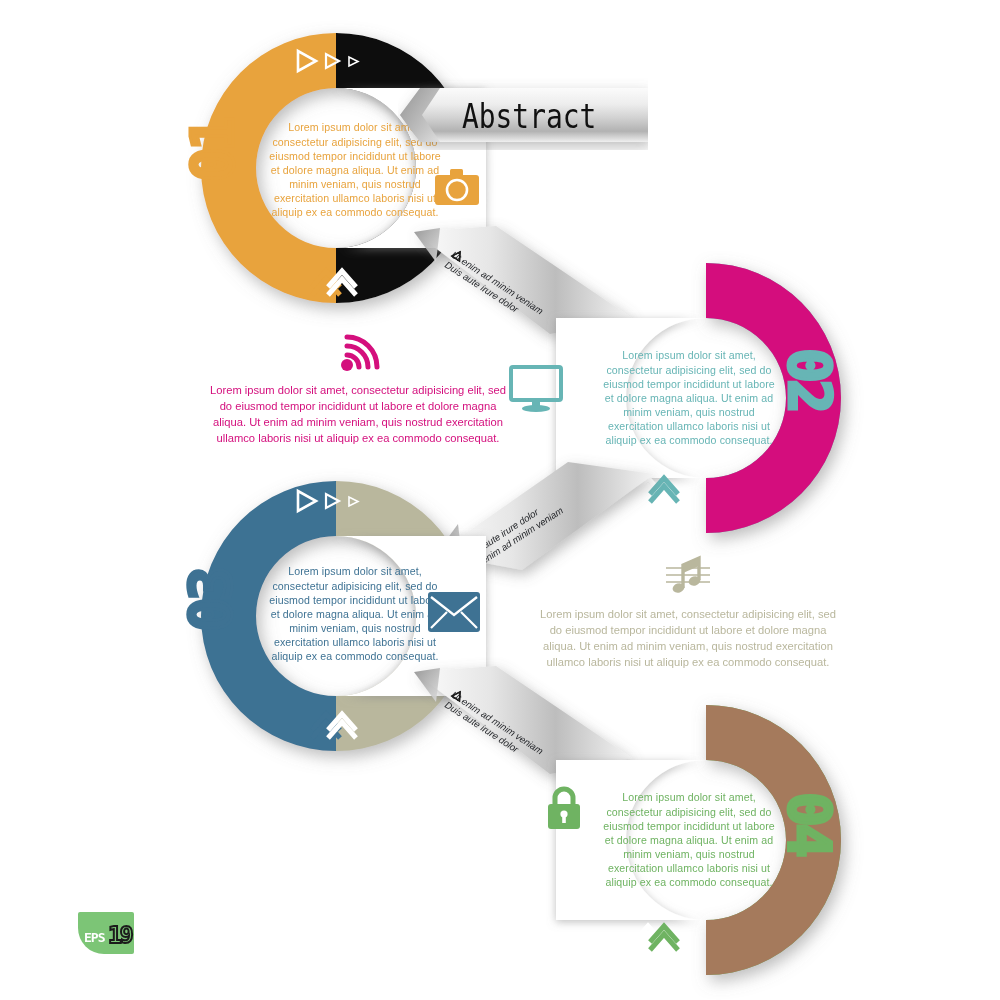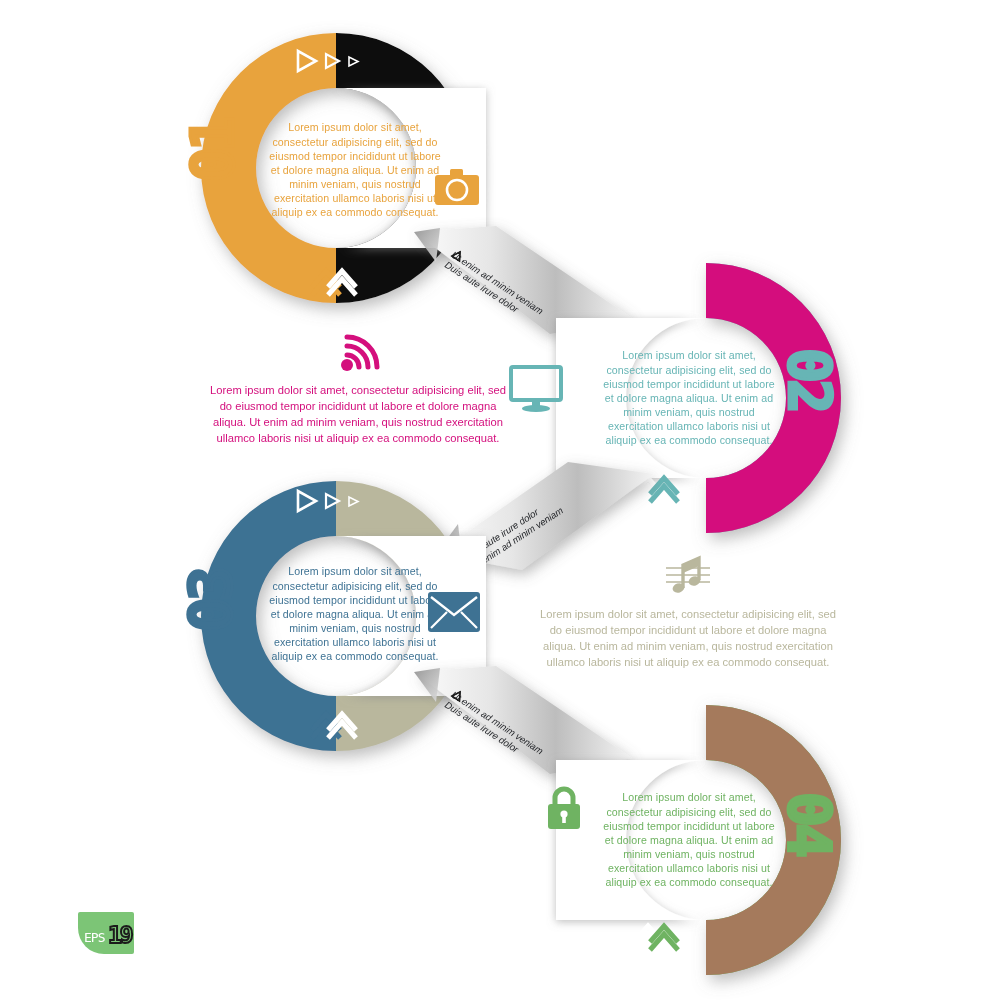--- a/index.html
+++ b/index.html
@@ -46,21 +46,21 @@
   }
 
   
   .blurb{position:absolute;text-align:center;font-size:11.2px;line-height:1.42;}
 
   
   #eps-badge{position:absolute;left:78px;top:912px;width:56px;height:42px;}
   #eps-badge .bg{position:absolute;inset:0;background:#7cc576;
      border-radius:2px 2px 2px 26px;}
   #eps-badge .t1{position:absolute;left:6px;bottom:9px;color:#fff;
-     font-family:"DejaVu Sans Mono",monospace;font-size:13px;font-weight:400;letter-spacing:-1px;}
+     font-family:"DejaVu Sans Mono",monospace;font-size:13px;font-weight:700;letter-spacing:-1px;}
   #eps-badge .t2{position:absolute;left:30px;bottom:6px;color:#1b1b1b;
      font-family:"DejaVu Sans Mono",monospace;font-size:23px;font-weight:700;letter-spacing:-2px;
      -webkit-text-stroke:2px #1b1b1b;color:transparent;}
 </style>
 </head>
 <body>
 
 <div id="stage">
 
   <svg width="0" height="0" style="position:absolute">
@@ -127,20 +127,29 @@
       <span>Lorem ipsum dolor sit amet, consectetur adipisicing elit, sed do eiusmod tempor incididunt ut labore et dolore magna aliqua. Ut enim ad minim veniam, quis nostrud exercitation ullamco laboris nisi ut aliquip ex ea commodo consequat.</span>
     </div>
   </div>
 
   <svg class="abs" style="left:434px;top:167px;" width="46" height="40" viewBox="0 0 46 40">
     <rect x="16" y="2" width="13" height="7" rx="1.5" fill="#e8a33d"></rect>
     <rect x="1" y="8" width="44" height="30" rx="3" fill="#e8a33d"></rect>
     <circle cx="23" cy="23" r="10" fill="none" stroke="#fff" stroke-width="2.6"></circle>
   </svg>
 
+  <div class="banner" style="left:398px;top:78px;width:250px;height:72px;">
+    <svg width="250" height="72" viewBox="0 0 250 72">
+      <g filter="url(#softShadow)">
+        <path d="M22,10 L250,10 L250,64 L22,64 L2,37 Z" fill="url(#ribGrad)"></path>
+      </g>
+      <path d="M22,10 L42,10 L24,37 L42,64 L22,64 L2,37 Z" fill="url(#foldGrad)" opacity=".95"></path>
+    </svg>
+    <div class="btxt" style="left:64px;top:18px;font-size:34px;">Abstract</div>
+  </div>
 
   <div class="ribbon" style="left:400px;top:222px;width:250px;height:120px;">
     <svg width="250" height="120" viewBox="0 0 250 120">
       <g filter="url(#softShadow)">
         <path d="M14,10 L96,4 L232,96 L150,112 Z" fill="url(#ribGradV)"></path>
       </g>
       <path d="M14,10 L40,6 L36,40 Z" fill="url(#foldGrad)" opacity=".9"></path>
     </svg>
     <div class="ribbon-lines" style="left:56px;top:26px;transform:rotate(33deg);transform-origin:left top;">
       <div>

